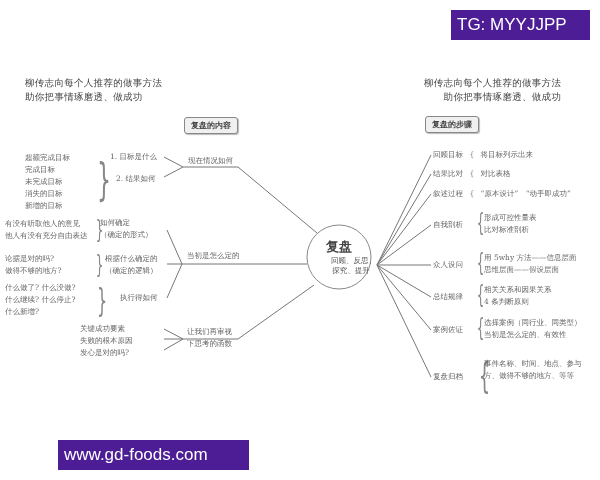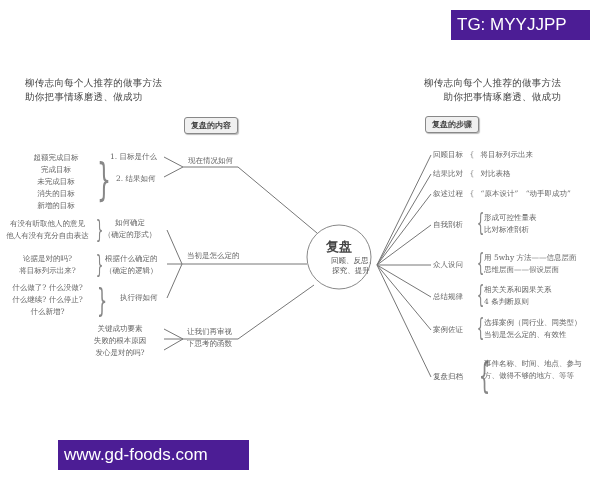--- a/index.html
+++ b/index.html
@@ -4,21 +4,21 @@
 <style>
   html, body { margin:0; padding:0; }
   body { width:600px; height:480px; background:#ffffff; position:relative; overflow:hidden;
          font-family:"DejaVu Sans", sans-serif; color:#555; }
   .abs { position:absolute; white-space:nowrap; }
   .heading { font-size:9.5px; color:#444; line-height:14px; letter-spacing:0.3px; }
   .section-box { position:absolute; border:1px solid #888; border-radius:3px; background:#f0f0f0;
                  font-family:"DejaVu Serif", serif; font-size:8px; font-weight:bold; color:#444;
                  padding:2px 6px; box-shadow:1px 1px 1px #bbb; }
   .t { font-family:"DejaVu Serif", serif; font-size:7.5px; color:#666; line-height:12px; }
-  .tr { text-align:center; }
+  .tr { text-align:left; }
   .watermark { position:absolute; background:#4c1d95; color:#fff; font-family:"Liberation Sans", sans-serif; }
   svg.lines { position:absolute; left:0; top:0; }
   .center-title { font-family:"DejaVu Sans", sans-serif; font-size:13px; font-weight:bold; color:#444; }
   .center-sub { font-family:"DejaVu Serif", serif; font-size:7.5px; color:#555;padding-left:24px; }
 </style>
 </head>
 <body>
 
 <div class="watermark" style="left:451px; top:10px; width:139px; height:30px; font-size:17px; line-height:30px; padding-left:6px; box-sizing:border-box;">TG: MYYJJPP</div>
 
@@ -92,21 +92,21 @@
   <div>他人有没有充分自由表达</div>
 </div>
 <div class="abs" style="left:92px; top:215px; font-size:24px; color:#888; line-height:30px; transform:scaleX(0.5);">}</div>
 
 <div class="abs t" style="left:105px; top:253px;">
   <div>根据什么确定的</div>
   <div>（确定的逻辑）</div>
 </div>
 <div class="abs t tr" style="left:5px; top:253px; width:85px;">
   <div>论据是对的吗?</div>
-  <div>将目标列示出来?</div>
+  <div>做得不够的地方?</div>
 </div>
 <div class="abs" style="left:92px; top:250px; font-size:24px; color:#888; line-height:30px; transform:scaleX(0.5);">}</div>
 
 <div class="abs t" style="left:120px; top:292px;">执行得如何</div>
 <div class="abs t tr" style="left:5px; top:282px; width:85px;">
   <div>什么做了? 什么没做?</div>
   <div>什么继续? 什么停止?</div>
   <div>什么新增?</div>
 </div>
 <div class="abs" style="left:92px; top:280px; font-size:32px; color:#888; line-height:40px; transform:scaleX(0.5);">}</div>

